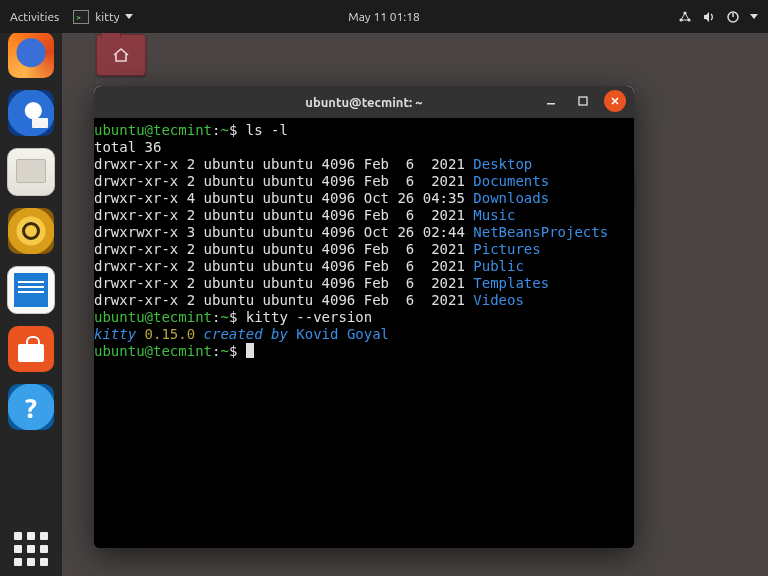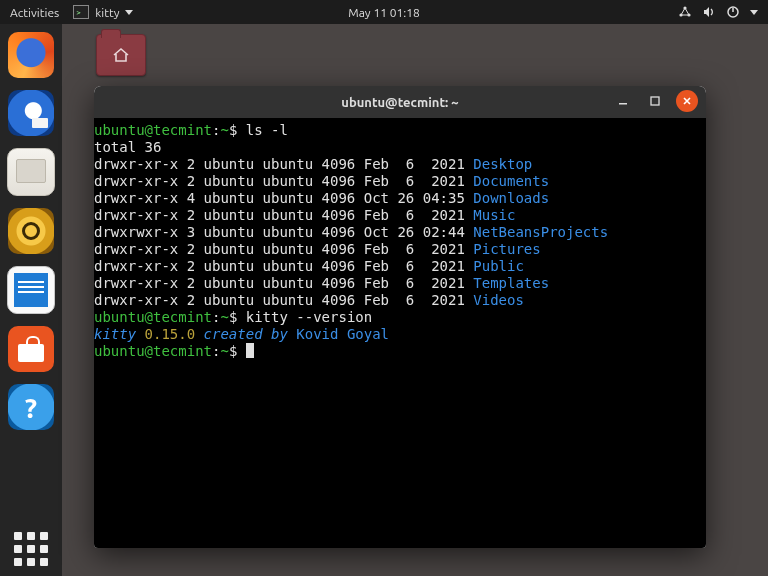--- a/index.html
+++ b/index.html
@@ -1,17 +1,17 @@
 <!DOCTYPE html>
 <html><head>
 <meta charset="utf-8">
 <style>
   html,body{margin:0;padding:0;width:768px;height:576px;overflow:hidden;font-family:Ubuntu,Cantarell,"DejaVu Sans",sans-serif;background:#3a3a3a;}
   
-  .topbar{position:absolute;top:0;left:0;right:0;height:24px;background:#1c1c1c;color:#ddd;display:flex;align-items:center;font-size:12px;z-index:10;}
+  .topbar{position:absolute;top:0;left:0;right:0;height:33px;background:#1c1c1c;color:#ddd;display:flex;align-items:center;font-size:12px;z-index:10;}
   .topbar .left{display:flex;align-items:center;gap:14px;padding-left:10px;}
   .topbar .center{position:absolute;left:50%;transform:translateX(-50%);}
   .topbar .right{margin-left:auto;display:flex;align-items:center;gap:10px;padding-right:10px;}
   .topbar .app{display:flex;align-items:center;gap:6px;}
   .tri-down{width:0;height:0;border-left:4px solid transparent;border-right:4px solid transparent;border-top:5px solid #ddd;display:inline-block;}
   .sys-icon{width:14px;height:14px;display:inline-flex;align-items:center;justify-content:center;}
   
   .desktop{position:absolute;top:24px;left:62px;right:0;bottom:0;background:#4a4544;}
   .desktop::before{content:"";position:absolute;inset:0;background:
     radial-gradient(circle at 52% 48%,rgba(255,255,255,0.05) 0 120px,transparent 121px),
@@ -22,21 +22,21 @@
   .dock .launcher{width:46px;height:46px;border-radius:10px;display:flex;align-items:center;justify-content:center;}
   .apps-grid{position:absolute;bottom:10px;left:0;right:0;display:flex;justify-content:center;}
   .apps-grid .grid{width:34px;height:34px;display:grid;grid-template-columns:repeat(3,8px);grid-template-rows:repeat(3,8px);gap:5px;}
   .apps-grid .grid span{background:#eee;border-radius:1px;}
   
   .desk-icon{position:absolute;top:10px;left:32px;width:54px;text-align:center;color:#eee;font-size:11px;}
   .desk-icon .folder{width:48px;height:40px;margin:0 auto 3px;background:#8a3b42;border-radius:4px;position:relative;box-shadow:0 1px 2px rgba(0,0,0,0.4);border:1px solid #6b2a31;}
   .desk-icon .folder::before{content:"";position:absolute;top:-6px;left:4px;width:18px;height:8px;background:#8a3b42;border-radius:3px 3px 0 0;border:1px solid #6b2a31;border-bottom:none;}
   .desk-icon .home{position:absolute;left:50%;top:50%;transform:translate(-50%,-50%);}
   
-  .termwin{position:absolute;top:62px;left:32px;width:612px;height:462px;background:#ffffff;border-radius:7px 7px 4px 4px;box-shadow:0 8px 30px rgba(0,0,0,0.6);z-index:20;overflow:hidden;}
+  .termwin{position:absolute;top:62px;left:32px;width:540px;height:462px;background:#ffffff;border-radius:7px 7px 4px 4px;box-shadow:0 8px 30px rgba(0,0,0,0.6);z-index:20;overflow:hidden;}
   .titlebar{height:32px;background:#323232;display:flex;align-items:center;position:relative;color:#ddd;}
   .titlebar .title{position:absolute;left:50%;transform:translateX(-50%);font-size:13px;font-weight:600;}
   .winctrl{position:absolute;right:8px;top:4px;display:flex;gap:10px;align-items:center;}
   .winctrl .btn{width:22px;height:22px;border-radius:11px;display:flex;align-items:center;justify-content:center;}
   .winctrl .close{background:#e95420;}
   .winctrl .plain{background:transparent;}
   .termbody{position:absolute;top:32px;left:0;right:0;bottom:0;background:#000;color:#b8b8b8;font-family:"DejaVu Sans Mono","Liberation Mono",monospace;font-size:14px;line-height:17px;padding:4px 0;white-space:pre;}
   .g{color:#3fbf3f;}   
   .w{color:#e0e0e0;}   
   .b{color:#3a8ee6;font-weight:400;} 

